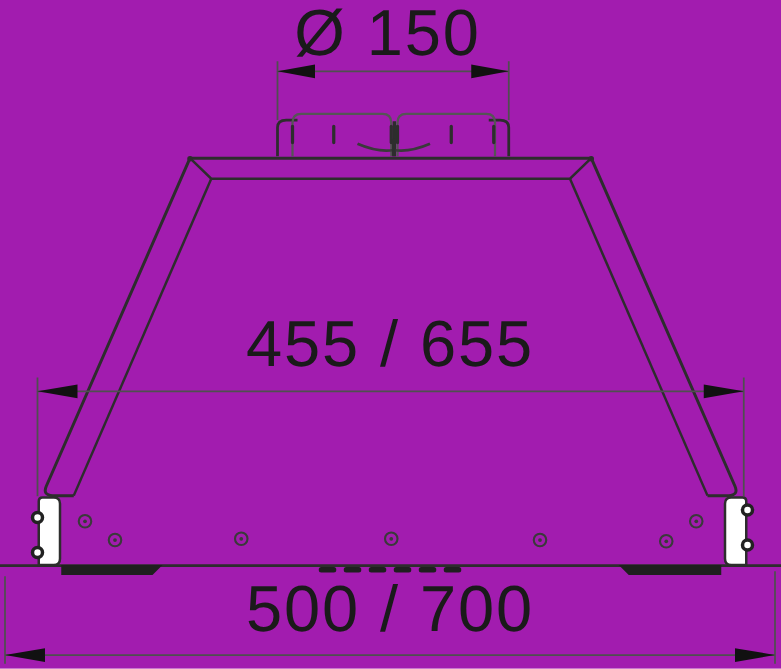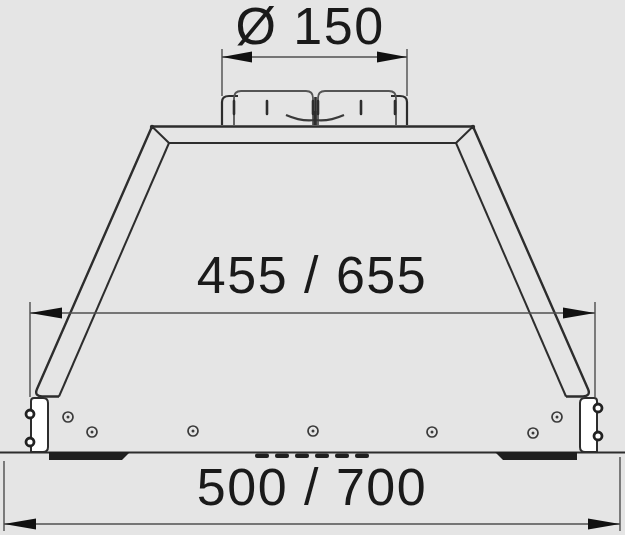--- a/index.html
+++ b/index.html
@@ -4,21 +4,21 @@
 <style>
   html, body {
     margin: 0;
     padding: 0;
     background: #ffffff;
   }
   .canvas {
     position: relative;
     width: 625px;
     height: 535px;
-    background: #e5e5e5;
+    background: #a21caf;
     overflow: hidden;
   }
   svg { display: block; }
   .dim-text {
     font-family: "Liberation Sans", "DejaVu Sans", sans-serif;
     font-size: 52px;
     letter-spacing: 1.5px;
     fill: #1a1a1a;
   }
 </style>

